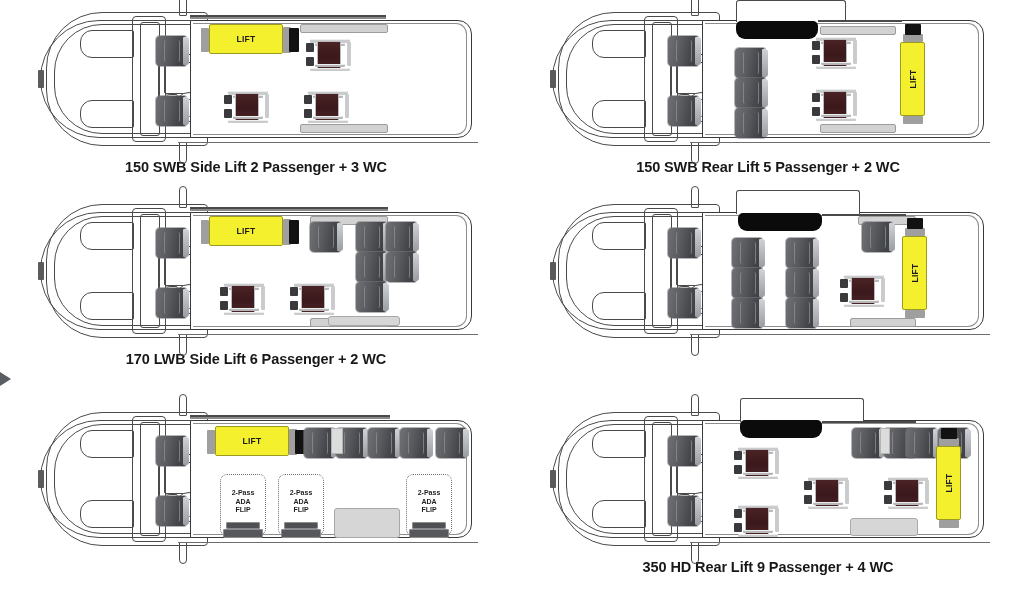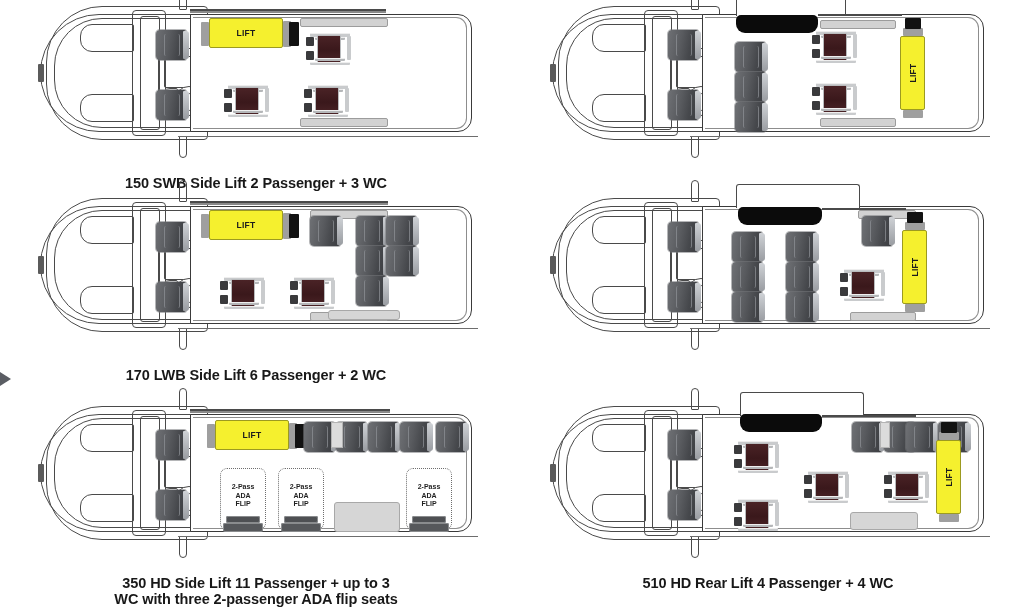--- a/index.html
+++ b/index.html
@@ -20,26 +20,26 @@
   .p4{left:0;top:400px;} .p5{left:512px;top:400px;}
 
   .van-wrap{position:relative;width:512px;height:158px;}
   .caption{
     text-align:center;
     font-weight:bold;
     font-size:14.5px;
     letter-spacing:-0.1px;
     line-height:16px;
     color:#181818;
-    margin-top:17px;
+    margin-top:1px;
     white-space:pre-line;
   }
 
   
-  .van{position:absolute;left:38px;top:0;width:440px;height:148px;}
+  .van{position:absolute;left:38px;top:6px;width:440px;height:148px;}
 
   
   .cabin{
     position:absolute;left:152px;top:14px;width:282px;height:118px;
     border:1.6px solid #3a3a3a;
     border-radius:0 14px 14px 0;
     background:#fff;
     box-sizing:border-box;
   }
   .cabin-inner{
@@ -335,20 +335,21 @@
         </div>
 
         <div class="lift-v" style="left:350px;top:36px;">
           <span>LIFT</span>
           <i class="cap-t"></i>
             <i class="cap-b"></i>
             <i class="blk"></i>
         </div>
       </div>
     </div>
+    <div class="caption">150 SWB Rear Lift 5 Passenger + 2 WC</div>
   </div>
 
   <div class="panel p2">
     <div class="van-wrap">
       <div class="van">
         <div class="hood">
           <span class="h-o1"></span>
             <span class="h-o2"></span>
             <span class="h-o3"></span>
           <span class="h-ws"></span>
@@ -549,22 +550,20 @@
 FLIP</div>
         </div>
         <div class="flipseat" style="left:371px;top:116px;">
           <i class="top"></i>
             <i class="bot"></i>
         </div>
 
         <div class="plate" style="left:296px;top:102px;width:66px;height:30px;"></div>
       </div>
     </div>
-    <div class="caption">350 HD Side Lift 11 Passenger + up to 3
-WC with three 2-passenger ADA flip seats</div>
   </div>
 
   <div class="panel p5">
     <div class="van-wrap">
       <div class="van">
         <div class="hood">
           <span class="h-o1"></span>
             <span class="h-o2"></span>
             <span class="h-o3"></span>
           <span class="h-ws"></span>
@@ -641,16 +640,16 @@
         <div class="plate" style="left:300px;top:112px;width:68px;height:18px;"></div>
 
         <div class="lift-v" style="left:386px;top:40px;">
           <span>LIFT</span>
           <i class="cap-t"></i>
             <i class="cap-b"></i>
             <i class="blk"></i>
         </div>
       </div>
     </div>
-    <div class="caption">510 HD Rear Lift 4 Passenger + 4 WC</div>
+    <div class="caption">350 HD Rear Lift 9 Passenger + 4 WC</div>
   </div>
 
 </div>
 
 </body></html>

